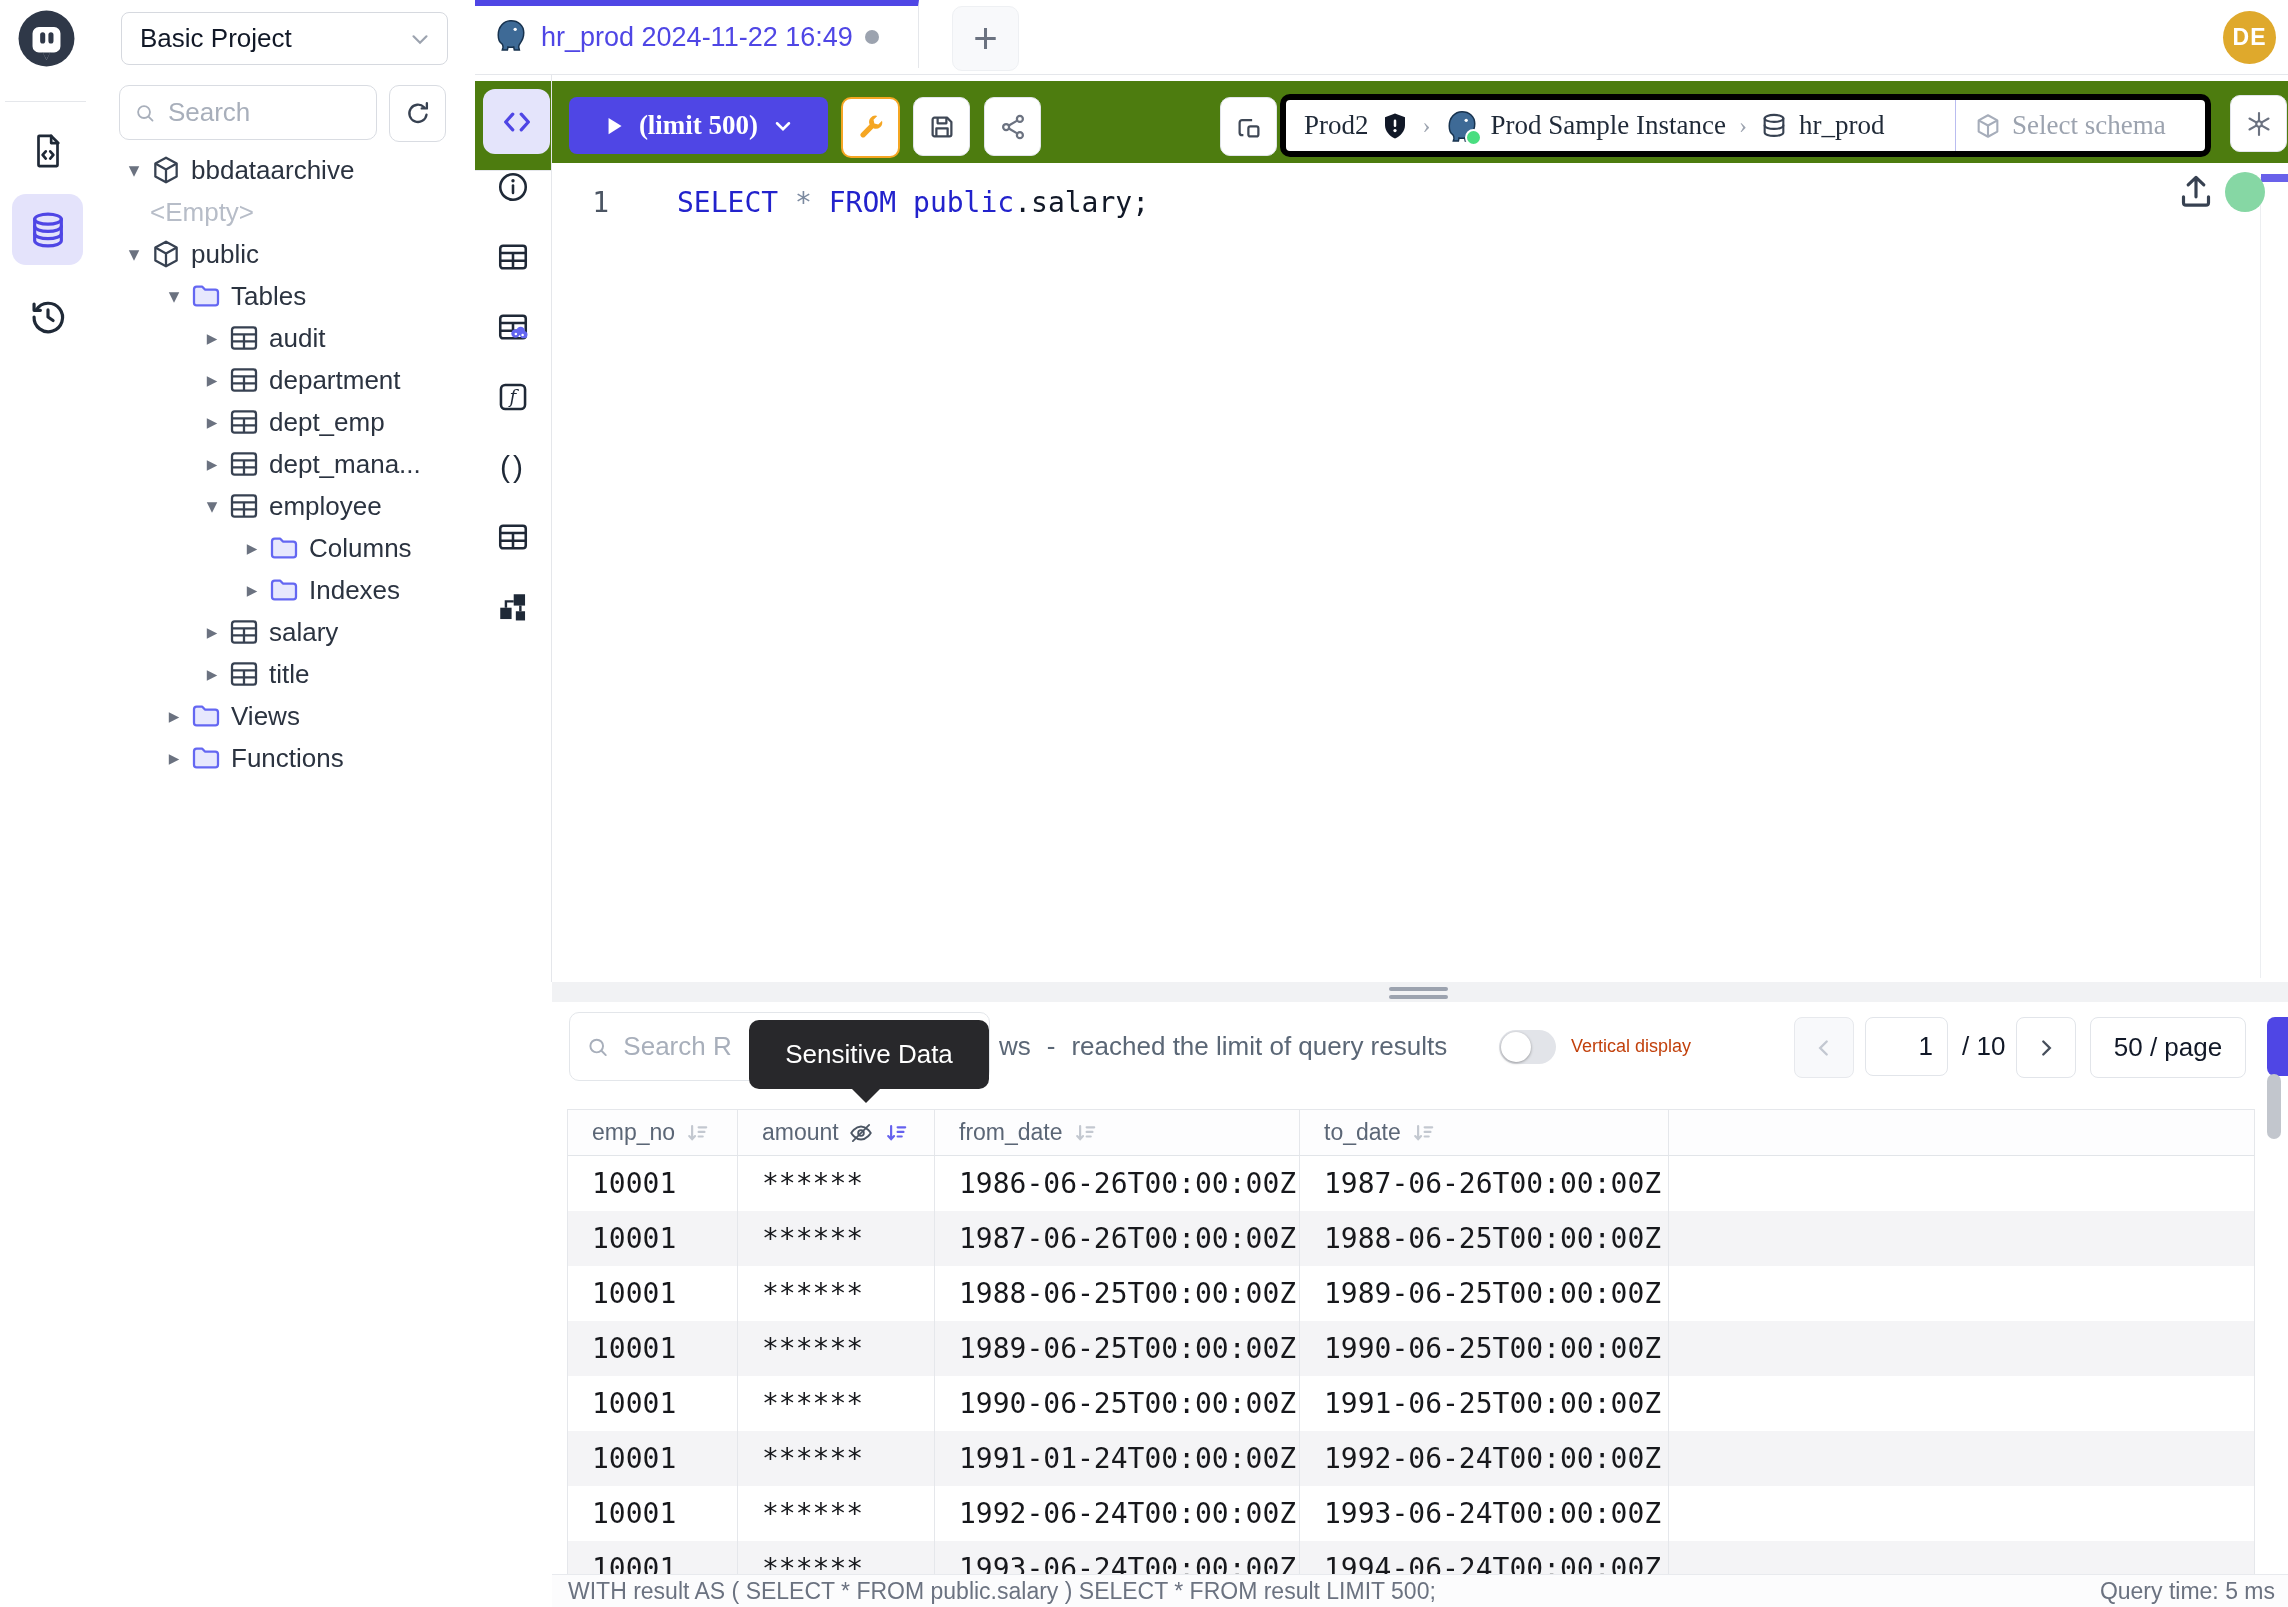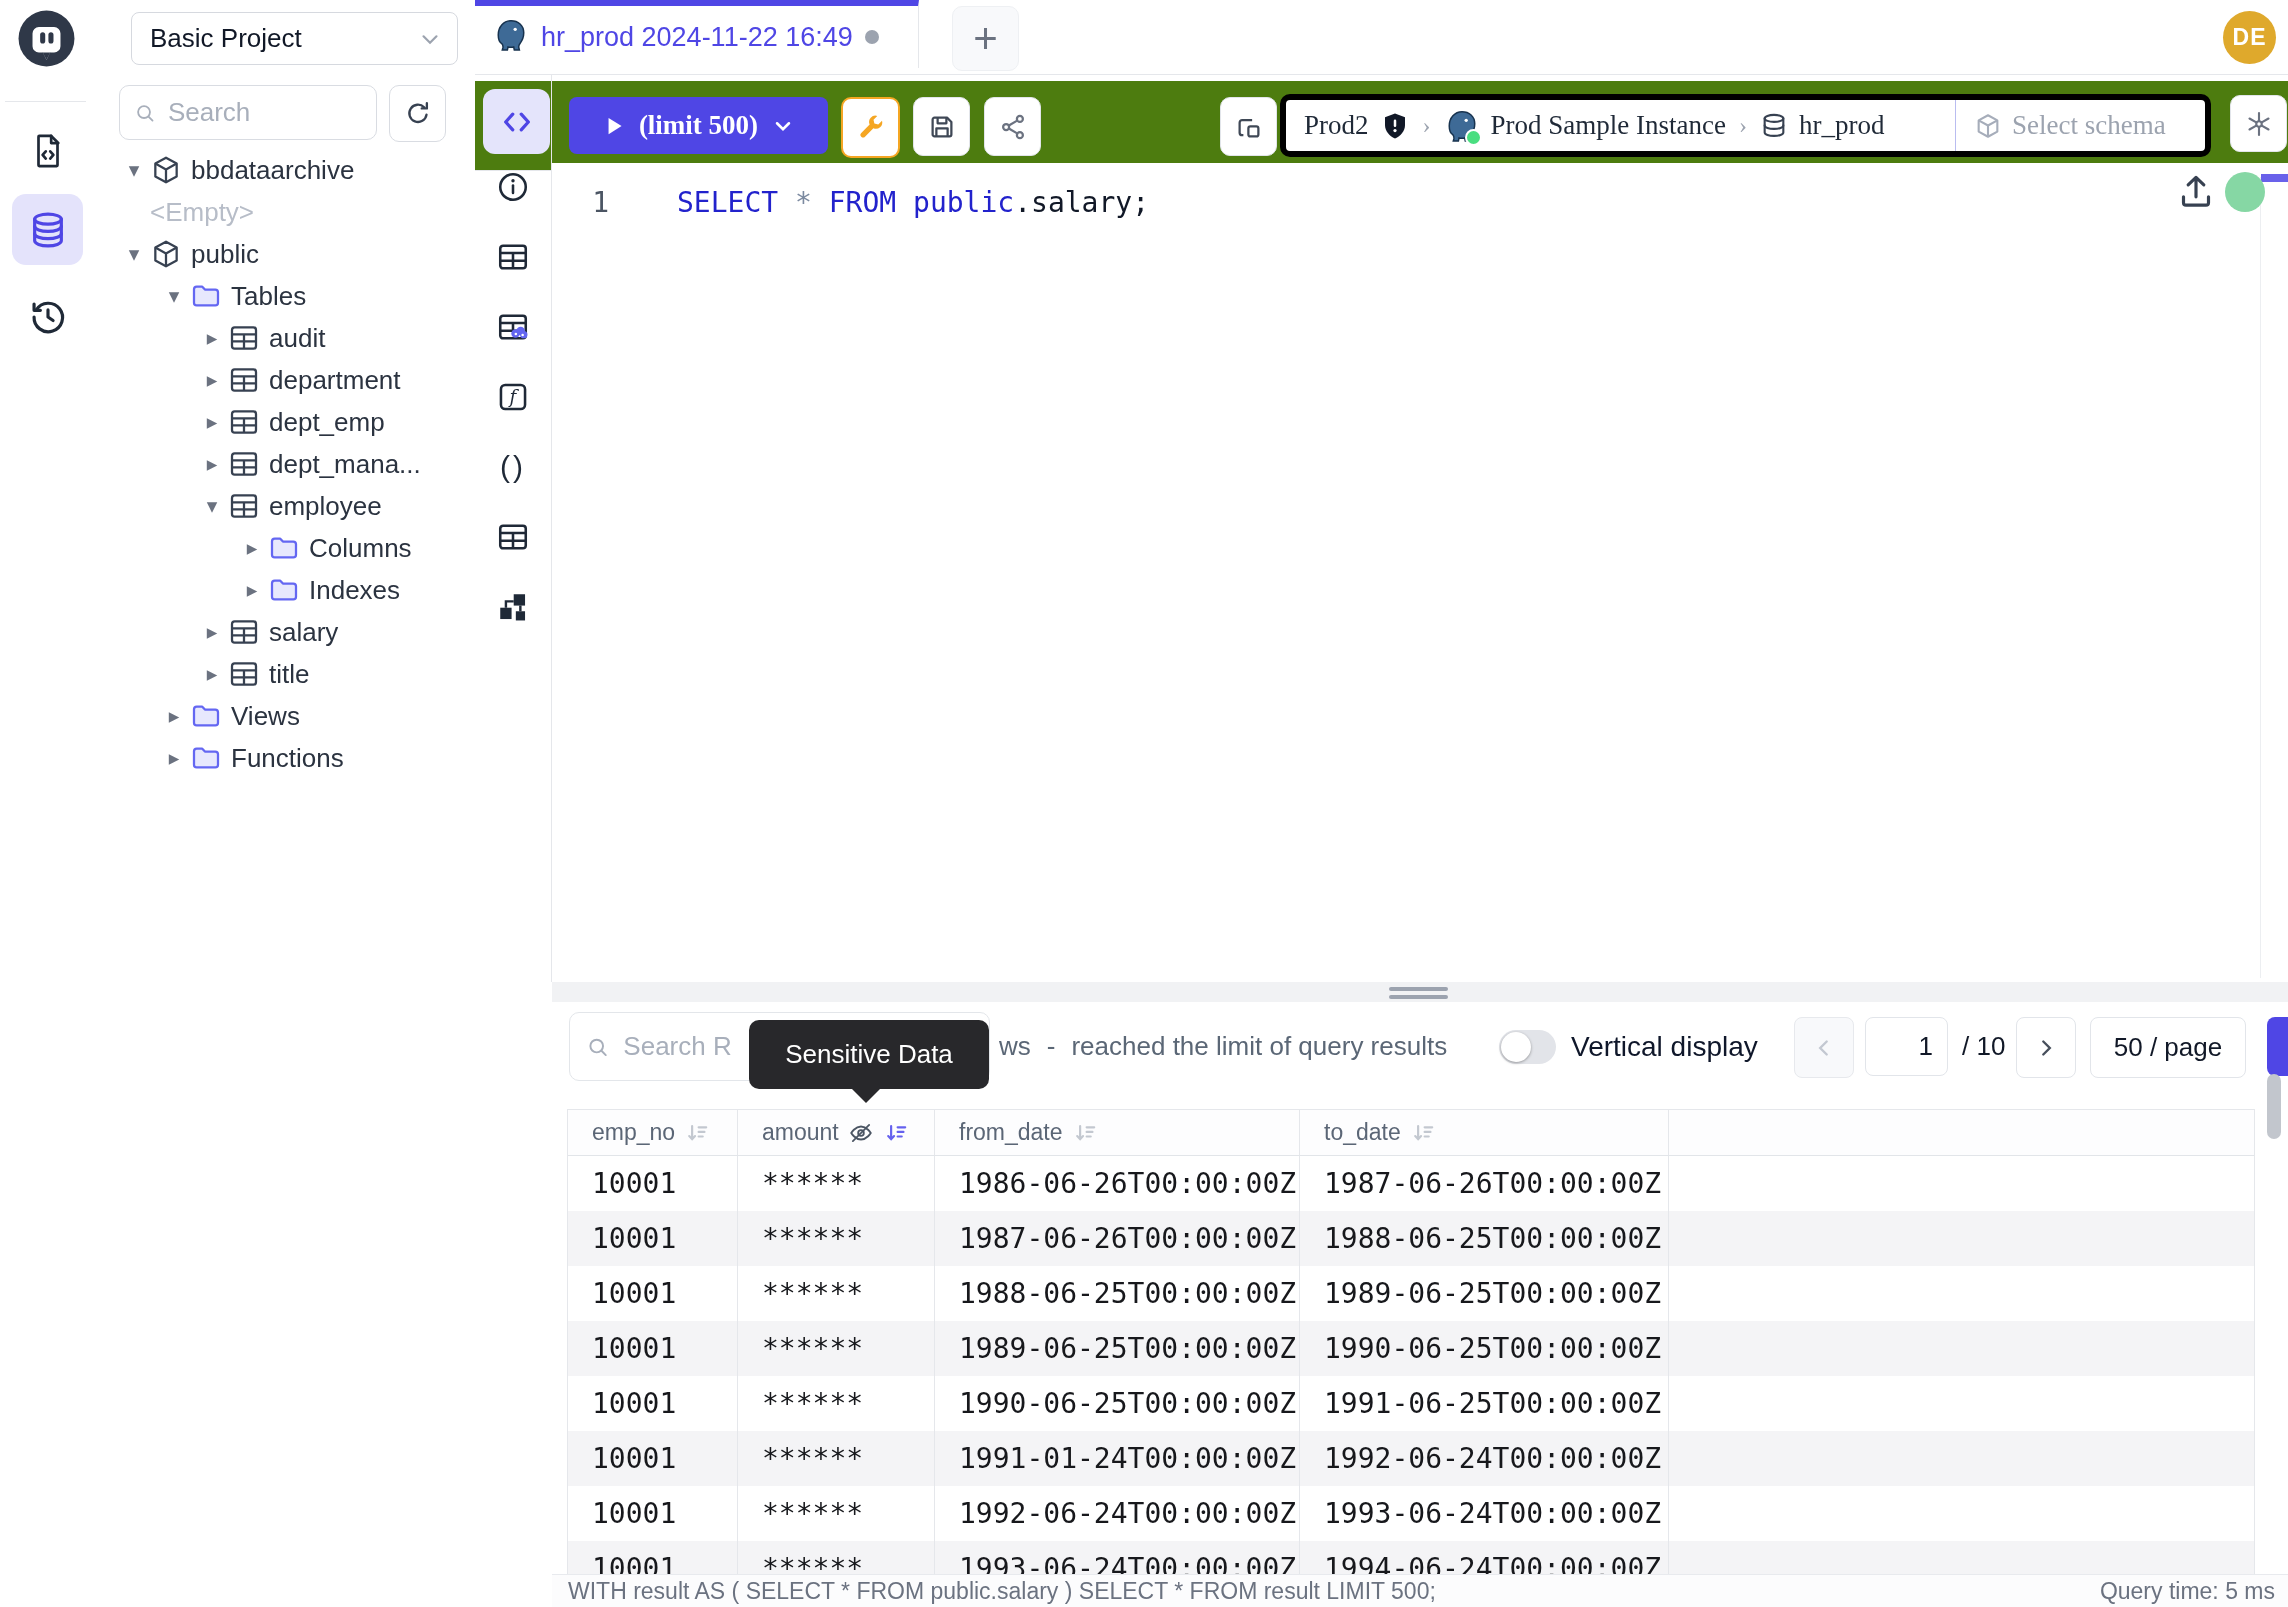--- a/index.html
+++ b/index.html
@@ -8,21 +8,21 @@
 
   
   .nav-rail{position:absolute;left:0;top:0;width:95px;height:100%;background:#fff;border-right:1px solid #e8eaee;}
   .logo{position:absolute;left:16px;top:8px;width:61px;height:61px;}
   .rail-sep{position:absolute;left:5px;top:101px;width:81px;border-top:1px solid #e5e7eb;}
   .rail-btn{position:absolute;left:12px;width:71px;height:71px;border-radius:14px;display:flex;align-items:center;justify-content:center;}
   .rail-btn.active{background:#e4e3fb;}
 
   
   .sidebar{position:absolute;left:95px;top:0;width:365px;height:100%;background:#fff;}
-  .proj-select{position:absolute;left:36px;top:12px;width:327px;height:53px;border:1px solid #d6d9df;border-radius:8px;
+  .proj-select{position:absolute;left:26px;top:12px;width:327px;height:53px;border:1px solid #d6d9df;border-radius:8px;
       display:flex;align-items:center;justify-content:space-between;padding:0 14px 0 18px;box-sizing:border-box;font-size:26px;color:#111827;}
   .search-row{position:absolute;left:24px;top:85px;width:327px;height:55px;display:flex;gap:12px;}
   .search-box{flex:1;height:55px;border:1px solid #d9dce2;border-radius:10px;display:flex;align-items:center;gap:10px;padding:8px 14px;box-sizing:border-box;}
   .search-box input{border:none;outline:none;font-size:26px;color:#374151;width:100%;background:transparent;font-family:"Liberation Sans",sans-serif;}
   .search-box input::placeholder{color:#a8afbb;}
   .sq-btn{width:55px;height:55px;border:1px solid #d9dce2;border-radius:10px;display:flex;align-items:center;justify-content:center;background:#fff;}
   .tree{position:absolute;left:0;top:149px;width:365px;}
   .tree-row{height:42px;display:flex;align-items:center;font-size:26px;color:#2b3340;cursor:default;}
   .tree-row .caret{width:26px;text-align:center;font-size:21px;color:#6b7280;flex:none;}
   .tree-row .ticon{width:34px;height:34px;margin:0 8px 0 2px;flex:none;display:flex;align-items:center;justify-content:center;}
@@ -82,21 +82,21 @@
 
   
   .results{position:absolute;left:77px;top:1002px;width:1737px;height:572px;background:#fff;overflow:hidden;}
   .res-search{position:absolute;left:17px;top:10px;width:421px;height:69px;border:1px solid #e3e6ea;border-radius:10px;
       display:flex;align-items:center;gap:12px;padding:0 16px;box-sizing:border-box;}
   .res-search input{border:none;outline:none;font-size:26px;width:100%;background:transparent;font-family:"Liberation Sans",sans-serif;color:#374151;}
   .res-search input::placeholder{color:#a8afbb;}
   .res-summary{position:absolute;left:447px;top:10px;height:69px;display:flex;align-items:center;gap:16px;font-size:26px;color:#5b6776;}
   .toggle{position:absolute;left:947px;top:28px;width:57px;height:34px;border-radius:17px;background:#e2e4e9;}
   .toggle .knob{position:absolute;left:2px;top:2px;width:30px;height:30px;border-radius:50%;background:#fff;box-shadow:0 1px 3px rgba(0,0,0,.35);}
-  .vd-label{position:absolute;left:1019px;top:10px;height:69px;display:flex;align-items:center;font-size:28px;color:#0f172a;}
+  .vd-label{position:absolute;left:1019px;top:10px;height:69px;display:flex;align-items:center;font-size:18px;color:#c2410c;}
   .pg-btn{position:absolute;top:15px;width:58px;height:59px;border:1px solid #e2e5ea;border-radius:8px;background:#fff;display:flex;align-items:center;justify-content:center;}
   .pg-btn.disabled{background:#f8f9fb;border-color:#e7e9ed;}
   .page-input{position:absolute;left:1313px;top:15px;width:83px;height:59px;border:1px solid #e2e5ea;border-radius:8px;
       font-size:26px;color:#111827;text-align:right;padding-right:14px;box-sizing:border-box;outline:none;font-family:"Liberation Sans",sans-serif;}
   .page-total{position:absolute;left:1410px;top:15px;height:59px;display:flex;align-items:center;font-size:26px;color:#111827;}
   .page-size{position:absolute;left:1538px;top:15px;width:154px;height:59px;border:1px solid #e2e5ea;border-radius:8px;
       display:flex;align-items:center;justify-content:center;font-size:26px;color:#111827;}
   .export-sliver{position:absolute;left:1715px;top:15px;width:22px;height:59px;background:#4f46e5;border-radius:8px 0 0 8px;}
   .res-thumb{position:absolute;left:1715px;top:72px;width:14px;height:65px;background:#c2c6cd;border-radius:7px;}
 

